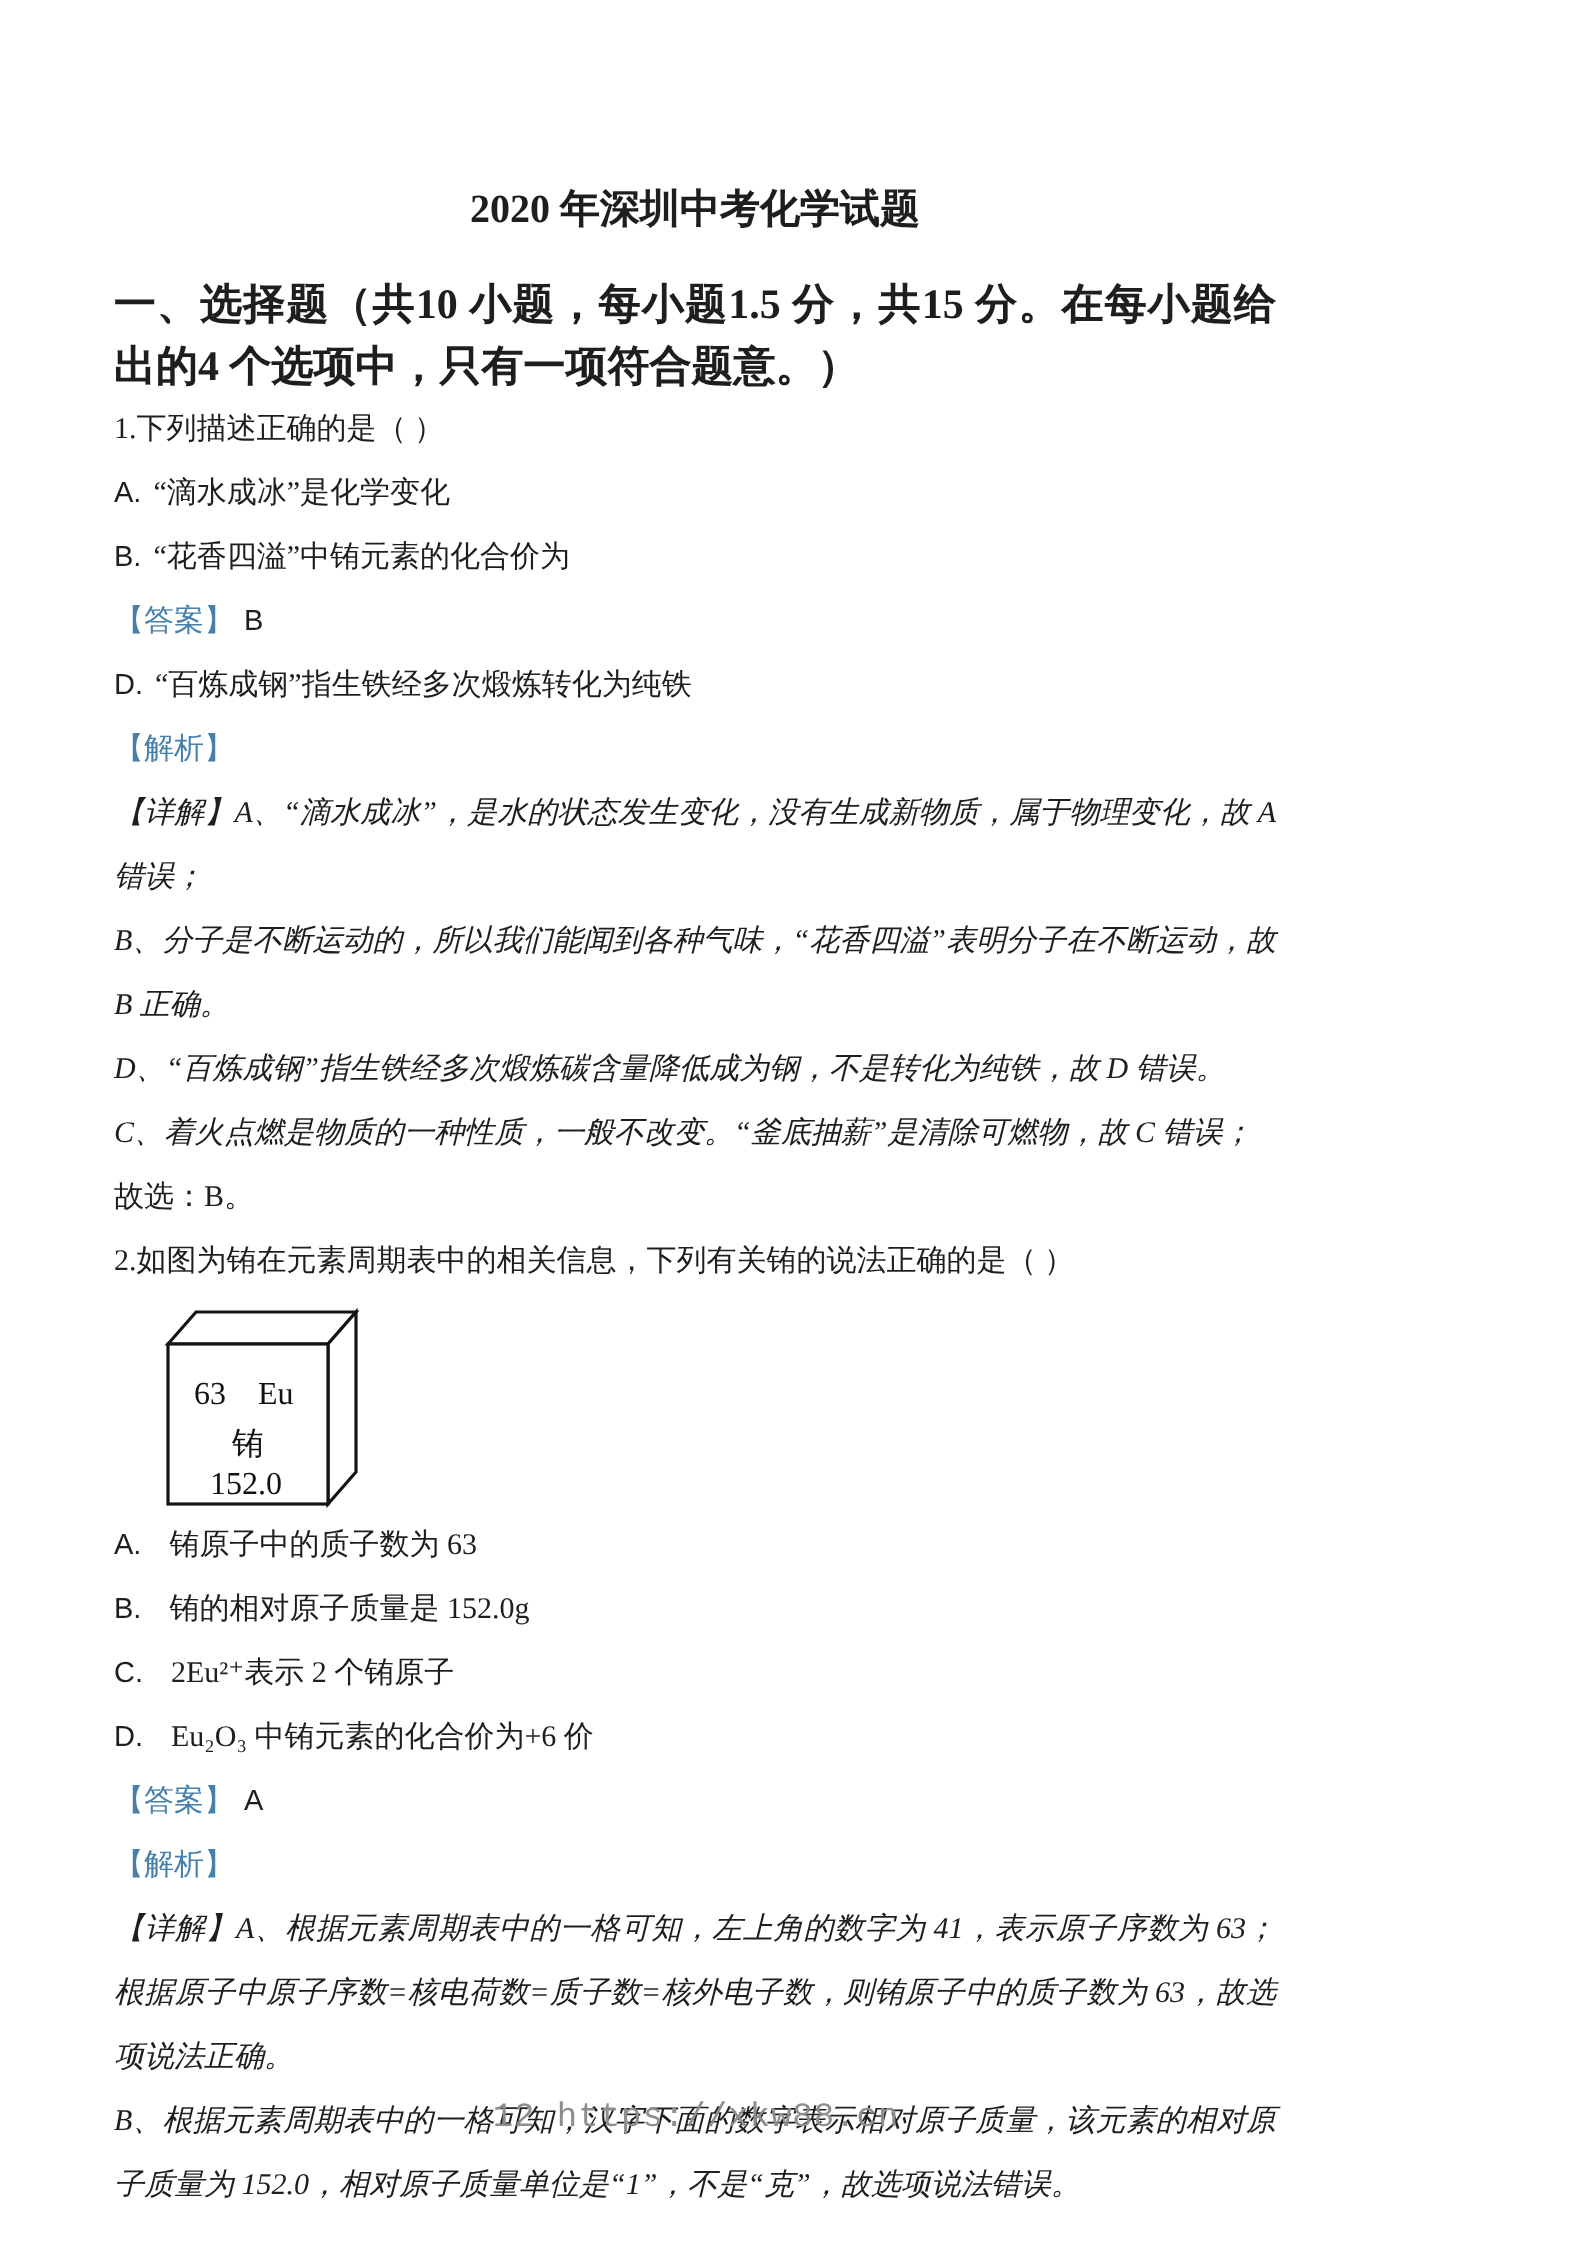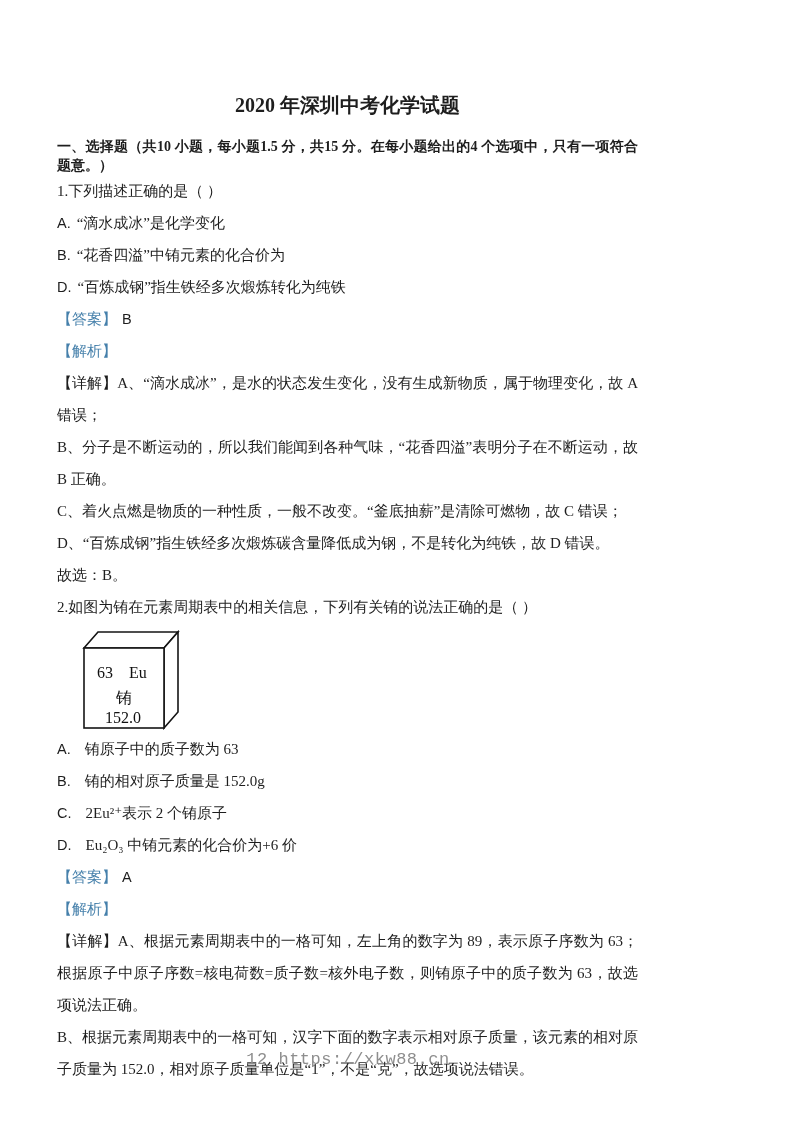--- a/index.html
+++ b/index.html
@@ -14,29 +14,29 @@
     overflow:hidden;
   }
   .title{
     margin:0;
     font-size:20px;line-height:30px;
     font-weight:bold;text-align:center;
     font-family:"Liberation Serif","DejaVu Serif",serif;
   }
   .section-header{
     margin:17px 0 0 0;
-    font-size:14px;line-height:19px;
+    font-size:21px;line-height:31px;
     font-weight:bold;text-align:justify;
   }
   .line{
     margin:0;
     font-size:15px;line-height:32px;
     text-align:left;
   }
-  .just{text-align:justify;}
+  .just{text-align:justify;font-style:italic;}
   .opt-label{
     font-family:"Liberation Sans","DejaVu Sans",sans-serif;
     font-size:14.5px;
   }
   .q1 .opt-label{margin-right:6px;}
   .q2 .opt-label{margin-right:14px;}
   .blue-label{color:var(--label_blue,#4680ab);}
   .answer-value{
     margin-left:5px;
     font-family:"Liberation Sans","DejaVu Sans",sans-serif;
@@ -68,29 +68,29 @@
 
   <h1 class="title">2020 年深圳中考化学试题</h1>
 
   <p class="section-header">一、选择题（共10 小题，每小题1.5 分，共15 分。在每小题给出的4 个选项中，只有一项符合题意。）</p>
 
   <section class="q1">
     <p class="line">1.下列描述正确的是（  ）</p>
 
     <p class="line"><span class="opt-label">A.</span><span>“滴水成冰”是化学变化</span></p>
     <p class="line"><span class="opt-label">B.</span><span>“花香四溢”中铕元素的化合价为</span></p>
+    <p class="line"><span class="blue-label">【答案】</span><span class="answer-value">B</span></p>
+
     <p class="line"><span class="opt-label">D.</span><span>“百炼成钢”指生铁经多次煅炼转化为纯铁</span></p>
-
-    <p class="line"><span class="blue-label">【答案】</span><span class="answer-value">B</span></p>
     <p class="line"><span class="blue-label">【解析】</span></p>
 
     <p class="line just">【详解】A、“滴水成冰”，是水的状态发生变化，没有生成新物质，属于物理变化，故 A 错误；</p>
     <p class="line just">B、分子是不断运动的，所以我们能闻到各种气味，“花香四溢”表明分子在不断运动，故 B 正确。</p>
+    <p class="line just">D、“百炼成钢”指生铁经多次煅炼碳含量降低成为钢，不是转化为纯铁，故 D 错误。</p>
     <p class="line just">C、着火点燃是物质的一种性质，一般不改变。“釜底抽薪”是清除可燃物，故 C 错误；</p>
-    <p class="line just">D、“百炼成钢”指生铁经多次煅炼碳含量降低成为钢，不是转化为纯铁，故 D 错误。</p>
     <p class="line">故选：B。</p>
   </section>
 
   <section class="q2">
     <p class="line">2.如图为铕在元素周期表中的相关信息，下列有关铕的说法正确的是（  ）</p>
 
     <div class="element-box">
       <svg width="98" height="104" viewBox="0 0 98 104">
         <polygon points="2,22 16,6 96,6 82,22" fill="#ffffff" stroke="#141414" stroke-width="1.6"></polygon>
         <polygon points="82,22 96,6 96,86 82,102" fill="#ffffff" stroke="#141414" stroke-width="1.6"></polygon>
@@ -103,19 +103,19 @@
     </div>
 
     <p class="line"><span class="opt-label">A.</span><span>铕原子中的质子数为 63</span></p>
     <p class="line"><span class="opt-label">B.</span><span>铕的相对原子质量是 152.0g</span></p>
     <p class="line"><span class="opt-label">C.</span><span>2Eu²⁺表示 2  个铕原子</span></p>
     <p class="line"><span class="opt-label">D.</span><span>Eu₂O₃ 中铕元素的化合价为+6 价</span></p>
 
     <p class="line"><span class="blue-label">【答案】</span><span class="answer-value">A</span></p>
     <p class="line"><span class="blue-label">【解析】</span></p>
 
-    <p class="line just">【详解】A、根据元素周期表中的一格可知，左上角的数字为 89，表示原子序数为 63；根据原子中原子序数=核电荷数=质子数=核外电子数，则铕原子中的质子数为 63，故选项说法正确。</p>
+    <p class="line just">【详解】A、根据元素周期表中的一格可知，左上角的数字为 41，表示原子序数为 63；根据原子中原子序数=核电荷数=质子数=核外电子数，则铕原子中的质子数为 63，故选项说法正确。</p>
     <p class="line just">B、根据元素周期表中的一格可知，汉字下面的数字表示相对原子质量，该元素的相对原子质量为 152.0，相对原子质量单位是“1”，不是“克”，故选项说法错误。</p>
   </section>
 
   <div class="footer"><span>12 https://xkw88.cn</span></div>
 
 </div>
 
 </body></html>

